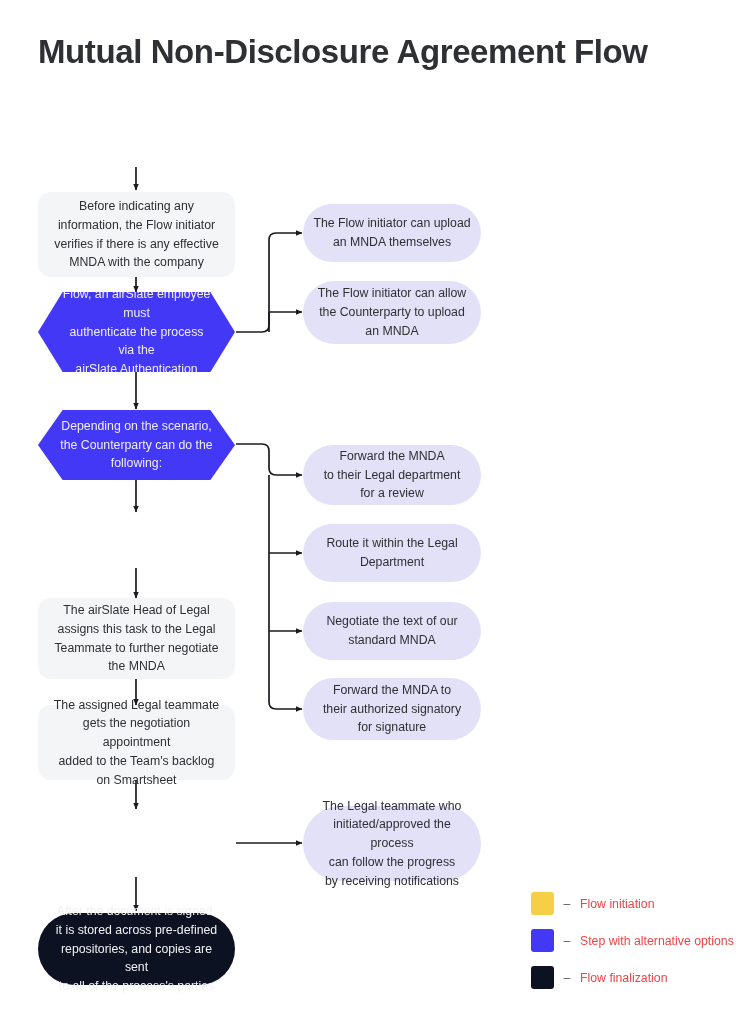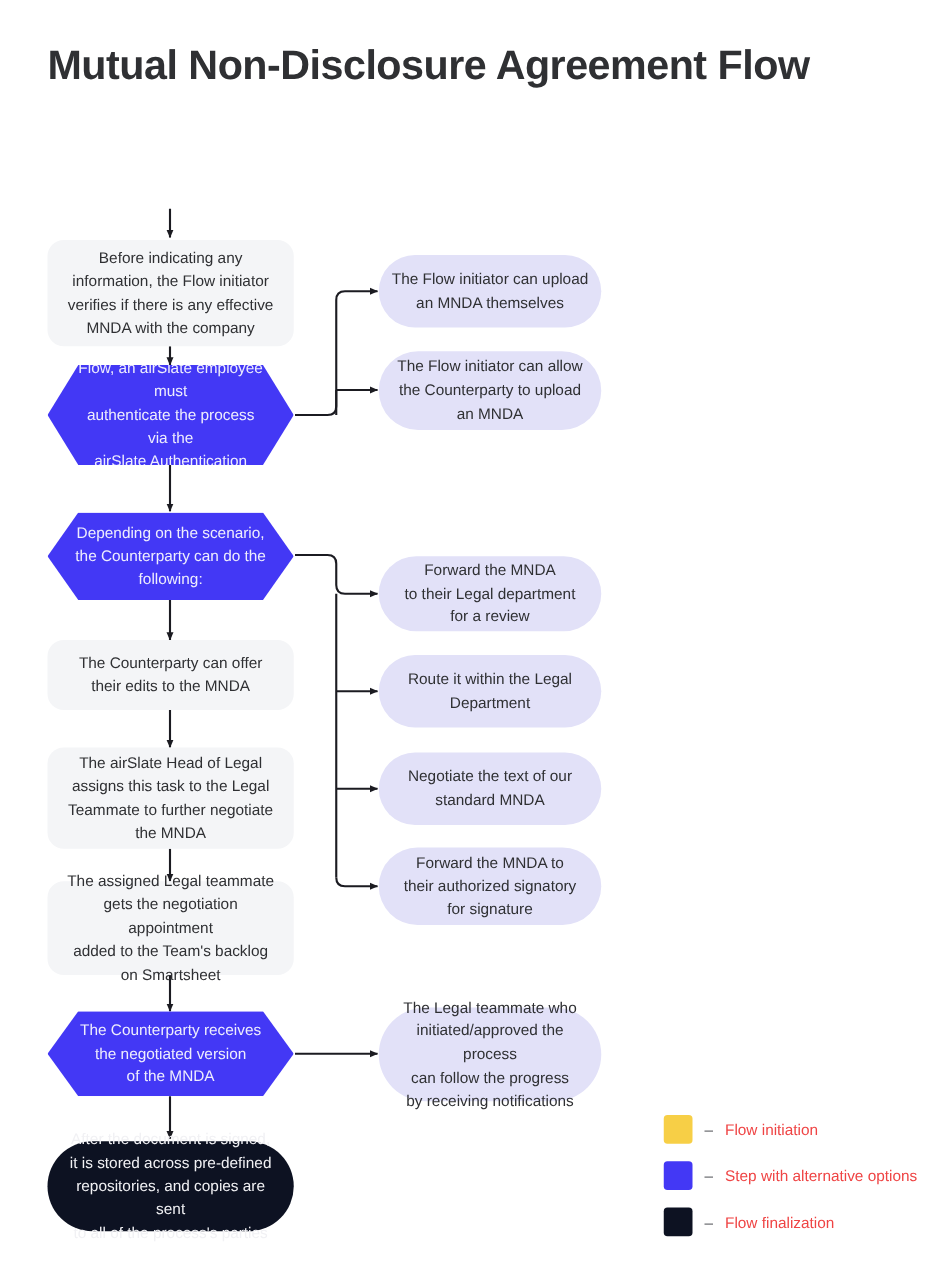--- a/index.html
+++ b/index.html
@@ -151,44 +151,35 @@
 authenticate the process via the
 airSlate Authentication Form</span>
   </div>
 
   <div class="node shape-hex fill-blue" style="left:38px; top:410px; width:197px; height:70px; padding:4px 22px;align-items:center;">
     <span class="node-text">Depending on the scenario,
 the Counterparty can do the
 following:</span>
   </div>
 
-  <div class="node shape-rounded fill-gray" style="left:38px; top:512px; width:197px; height:56px;">
-    <span class="node-text">The Counterparty can offer
-their edits to the MNDA</span>
-  </div>
 
   <div class="node shape-rounded fill-gray" style="left:38px; top:598px; width:197px; height:81px;">
     <span class="node-text">The airSlate Head of Legal
 assigns this task to the Legal
 Teammate to further negotiate
 the MNDA</span>
   </div>
 
   <div class="node shape-rounded fill-gray" style="left:38px; top:705px; width:197px; height:75px;">
     <span class="node-text">The assigned Legal teammate
 gets the negotiation appointment
 added to the Team's backlog
 on Smartsheet</span>
   </div>
 
-  <div class="node shape-hex fill-blue" style="left:38px; top:809px; width:197px; height:68px; padding:4px 22px;">
-    <span class="node-text">The Counterparty receives
-the negotiated version
-of the MNDA</span>
-  </div>
 
   <div class="node shape-pill fill-dark" style="left:38px; top:913px; width:197px; height:72px;">
     <span class="node-text">After the document is signed,
 it is stored across pre-defined
 repositories, and copies are sent
 to all of the process's parties</span>
   </div>
 
   <div class="node shape-pill fill-lavender" style="left:303px; top:204px; width:178px; height:58px;align-items:center;">
     <span class="node-text">The Flow initiator can upload

